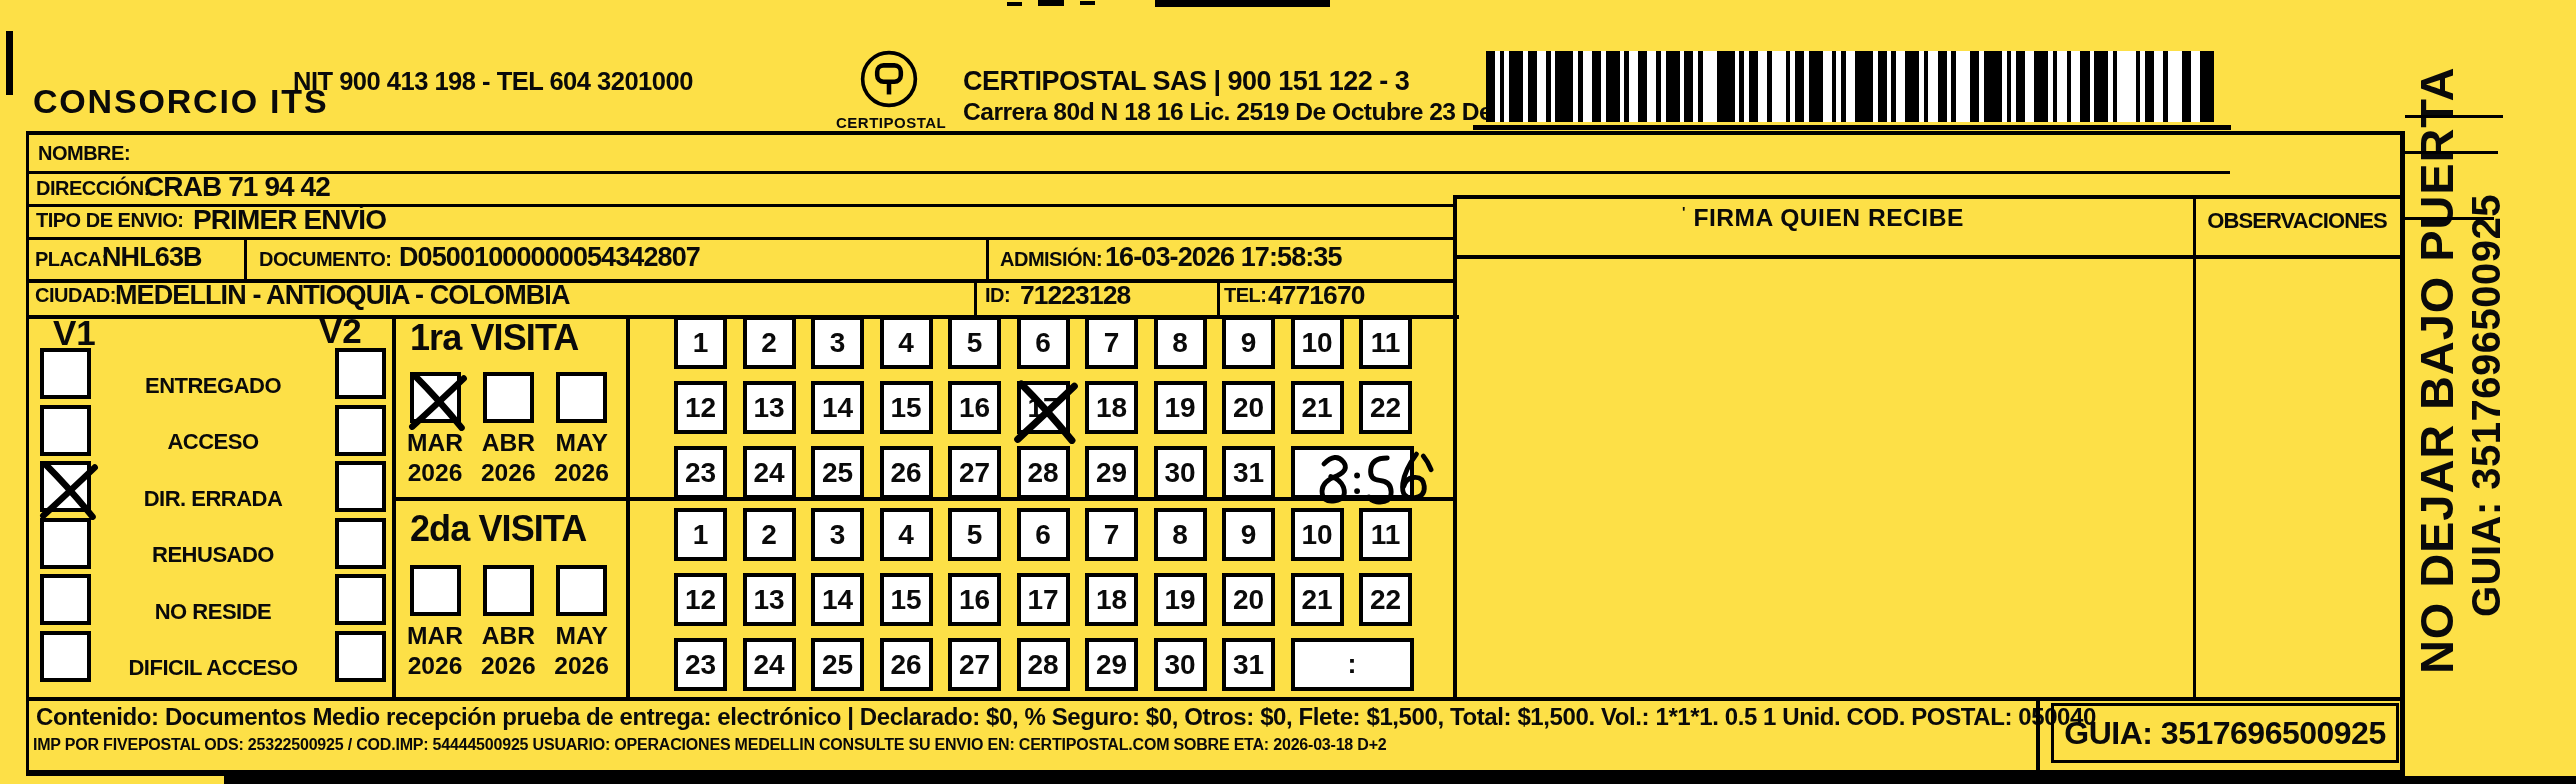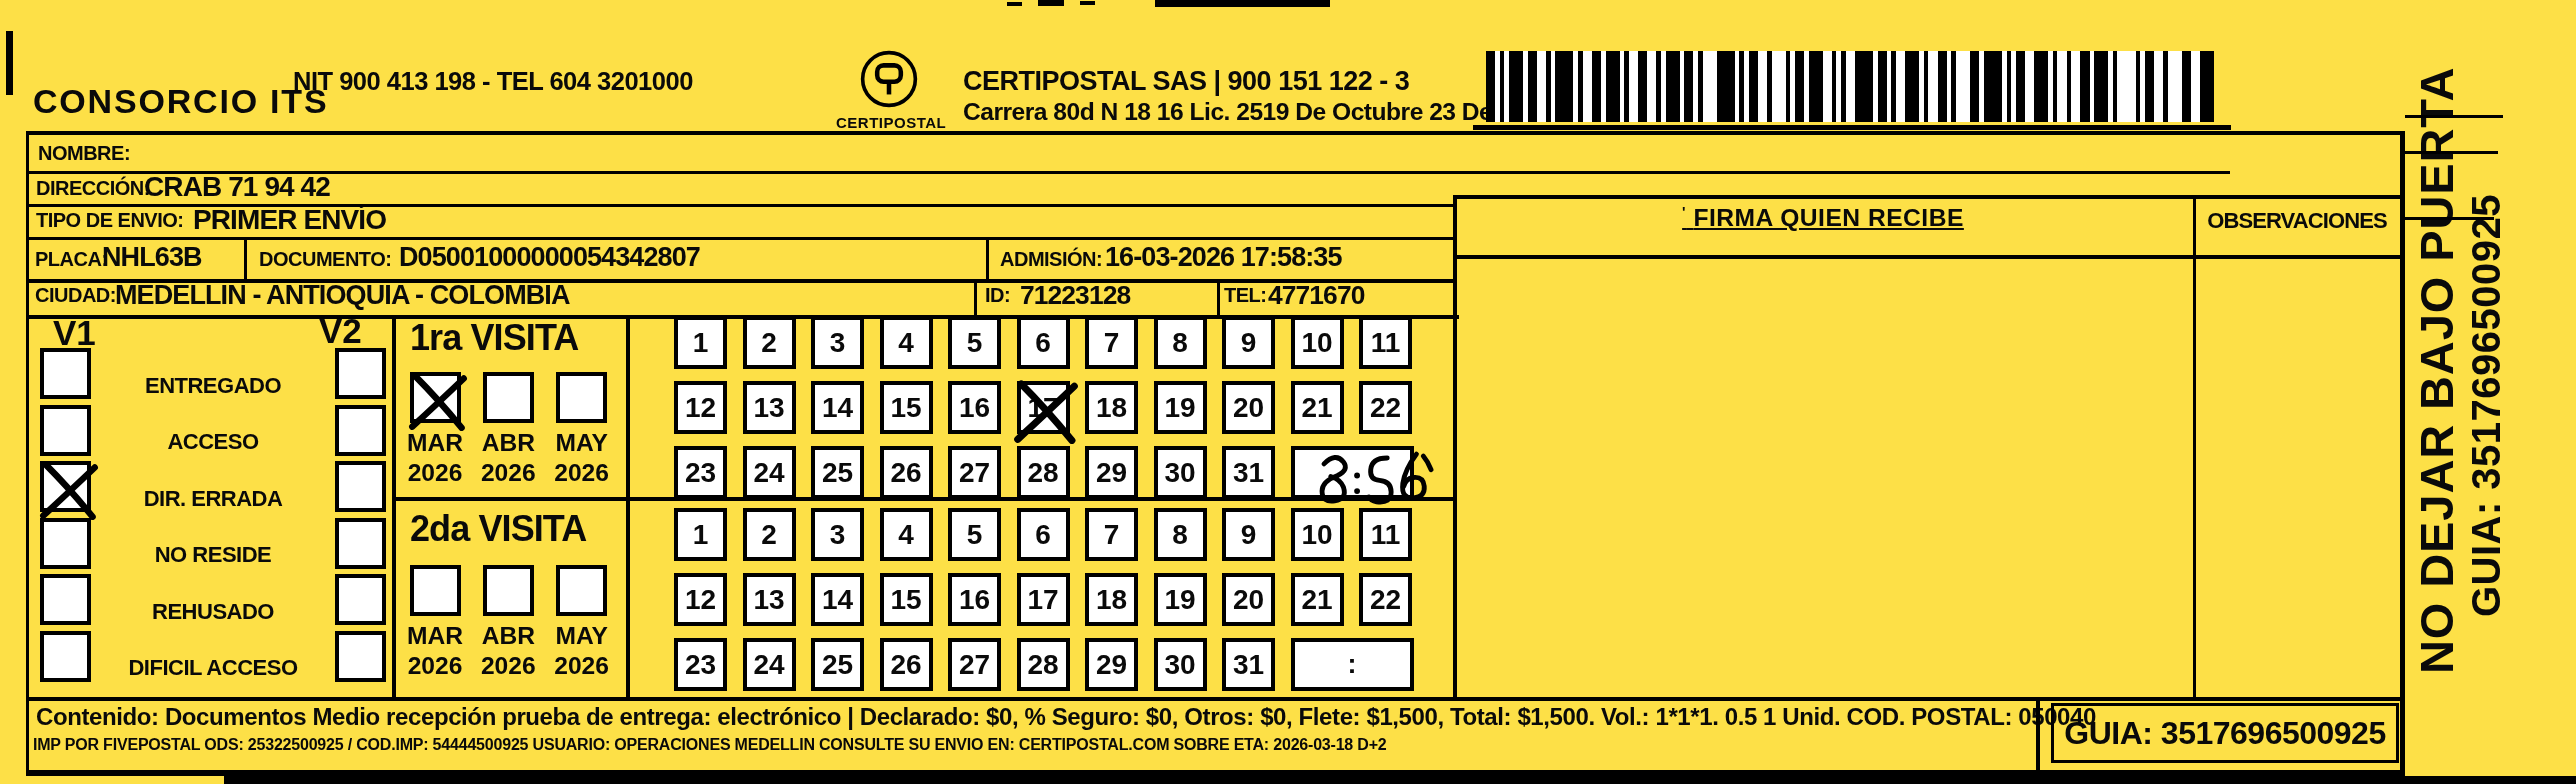--- a/index.html
+++ b/index.html
@@ -37,21 +37,21 @@
   .day-row { display:flex; gap:15.5px; }
   .day-row + .day-row { margin-top:12px; }
   .day-cell { width:53px; height:53px; border:4.6px solid #000; display:flex; align-items:center; justify-content:center;
               font-size:28px; font-weight:bold; position:relative; background:#fff; }
   .day-cell .xmark { left:-7.3px; top:-7.3px; width:66px; height:66px; }
   .time-box { width:123px; height:53px; border:4.6px solid #000; position:relative; display:flex; align-items:center; justify-content:center; background:#fff; }
   .time-colon { font-size:27px; font-weight:bold; }
   .scrawl { position:absolute; left:-7.3px; top:-9px; width:146px; height:71px; overflow:visible; }
 
   
-  .firma-head { left:1457px; top:204px; width:732px; text-align:center; font-size:24.6px; font-weight:bold; letter-spacing:0.5px;text-decoration:underline; }
+  .firma-head { left:1457px; top:204px; width:732px; text-align:center; font-size:24.6px; font-weight:bold; letter-spacing:0.5px; }
   .obs-head { left:2194px; top:208px; width:206px; text-align:center; font-size:22px; font-weight:bold; letter-spacing:-0.9px; }
 
   
   .foot1 { left:36px; top:703px; font-size:24px; font-weight:700; letter-spacing:-0.4px; white-space:nowrap; }
   .foot2 { left:33px; top:736px; font-size:16px; font-weight:700; letter-spacing:-0.2px; white-space:nowrap; }
   .guia-box { left:2051px; top:703px; width:348px; height:60px; border:3.6px solid #000; display:flex; align-items:center; justify-content:center;
               font-size:32px; font-weight:600; letter-spacing:-0.5px; white-space:nowrap; }
 
   
   .side-note { left:2409px; top:674px; width:537px; height:91px; transform:rotate(-90deg); transform-origin:0 0; text-align:center; }
@@ -222,26 +222,26 @@
           <svg viewBox="0 0 56 56" class="xmark">
             <path d="M7 5 Q28 26 50 53" fill="none" stroke="#000" stroke-width="6" stroke-linecap="round"></path>
             <path d="M52 7 Q30 28 4 52" fill="none" stroke="#000" stroke-width="6" stroke-linecap="round"></path>
           </svg>
         </div>
         <div class="status-label">DIR. ERRADA</div>
         <div class="checkbox"></div>
       </div>
       <div class="status-row">
         <div class="checkbox"></div>
+        <div class="status-label">REHUSADO</div>
+        <div class="checkbox"></div>
+      </div>
+      <div class="status-row">
+        <div class="checkbox"></div>
         <div class="status-label">NO RESIDE</div>
-        <div class="checkbox"></div>
-      </div>
-      <div class="status-row">
-        <div class="checkbox"></div>
-        <div class="status-label">REHUSADO</div>
         <div class="checkbox"></div>
       </div>
       <div class="status-row">
         <div class="checkbox"></div>
         <div class="status-label">DIFICIL ACCESO</div>
         <div class="checkbox"></div>
       </div>
     </div>
 
   <div class="visit-title" style="left:410px; top:317px;">1ra VISITA</div>

